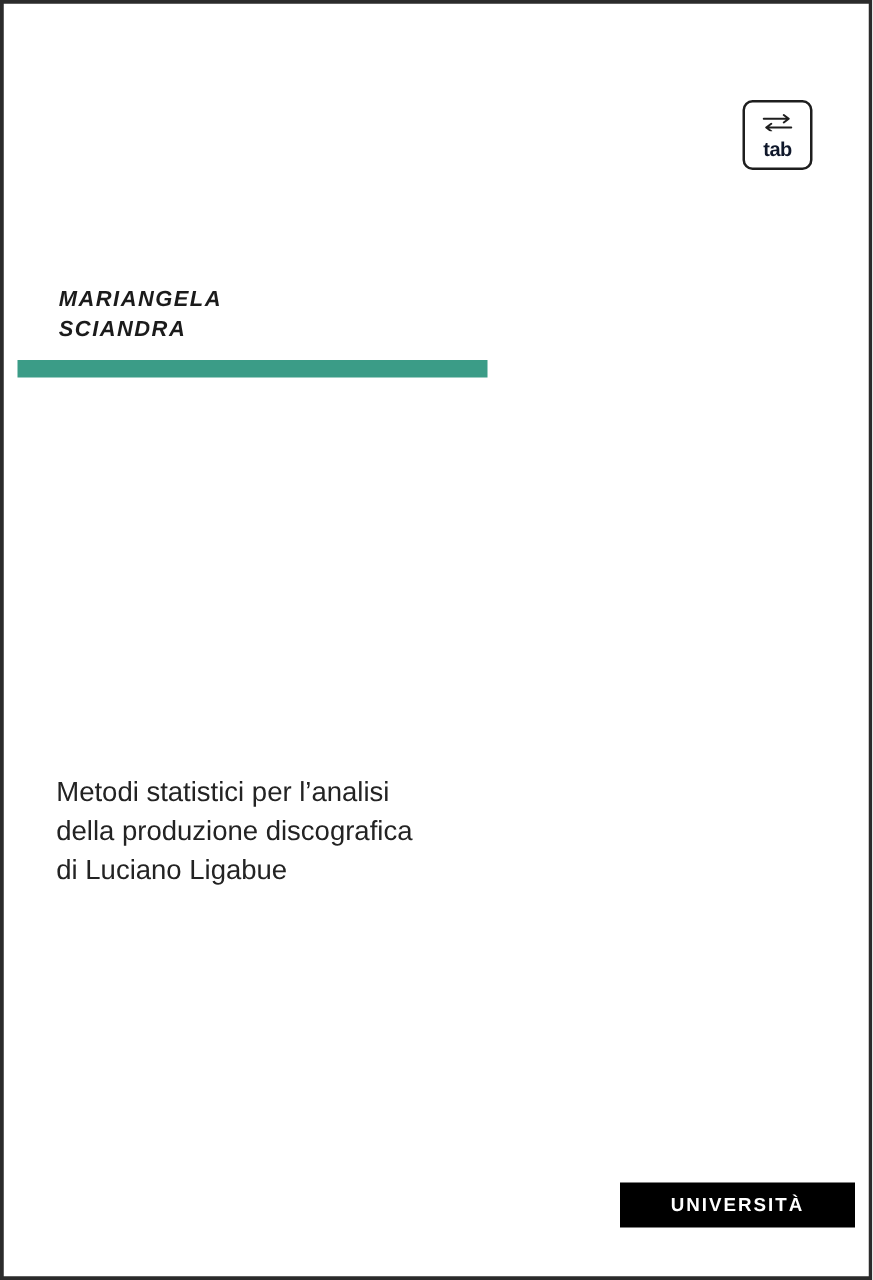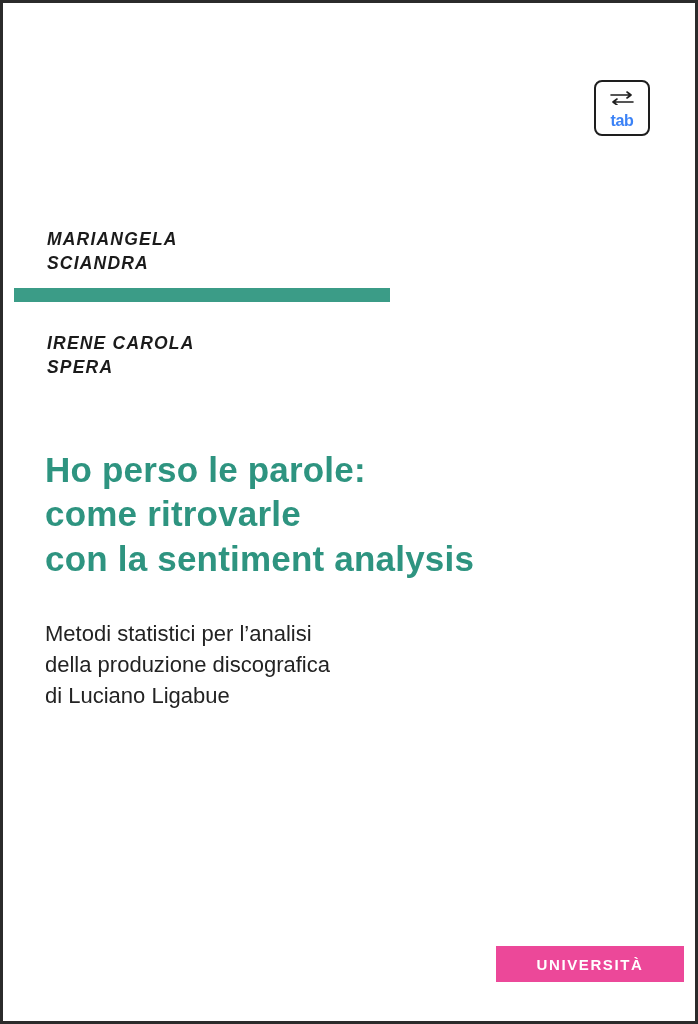--- a/index.html
+++ b/index.html
@@ -59,21 +59,21 @@
   }
   .logo-text {
     position: absolute;
     left: 0;
     right: 0;
     bottom: 4px;
     text-align: center;
     font-size: 16px;
     font-weight: 700;
     letter-spacing: -0.4px;
-    color: #3b82f6;
+    color: #0f172a;
     font-family: "Liberation Sans", sans-serif;
     margin-top: 10px;
   }
 
   
   .author-block {
     position: absolute;
     left: 47px;
     font-weight: 700;
     font-size: 17.5px;
@@ -126,21 +126,21 @@
     white-space: pre-line;
   }
 
   
   .series-badge {
     position: absolute;
     right: 14px;
     bottom: 42px;
     width: 188px;
     height: 36px;
-    background: #ec4899;
+    background: #000000;
     display: flex;
     align-items: center;
     justify-content: center;
   }
   .series-badge span {
     color: #ffffff;
     font-size: 15px;
     font-weight: 700;
     letter-spacing: 1.6px;
     text-transform: uppercase;
@@ -160,28 +160,21 @@
       <div class="logo-text">tab</div>
     </div>
 
     <div class="author-block author-1">
       <div class="author-line">MARIANGELA
 SCIANDRA</div>
     </div>
 
     <div class="rule"></div>
 
-    <div class="author-block author-2">
-      <div class="author-line">IRENE CAROLA
-SPERA</div>
-    </div>
 
-    <div class="title">Ho perso le parole:
-come ritrovarle
-con la sentiment analysis</div>
 
     <div class="subtitle">Metodi statistici per l’analisi
 della produzione discografica
 di Luciano Ligabue</div>
 
     <div class="series-badge">
       <span>Università</span>
     </div>
 
   </div>

